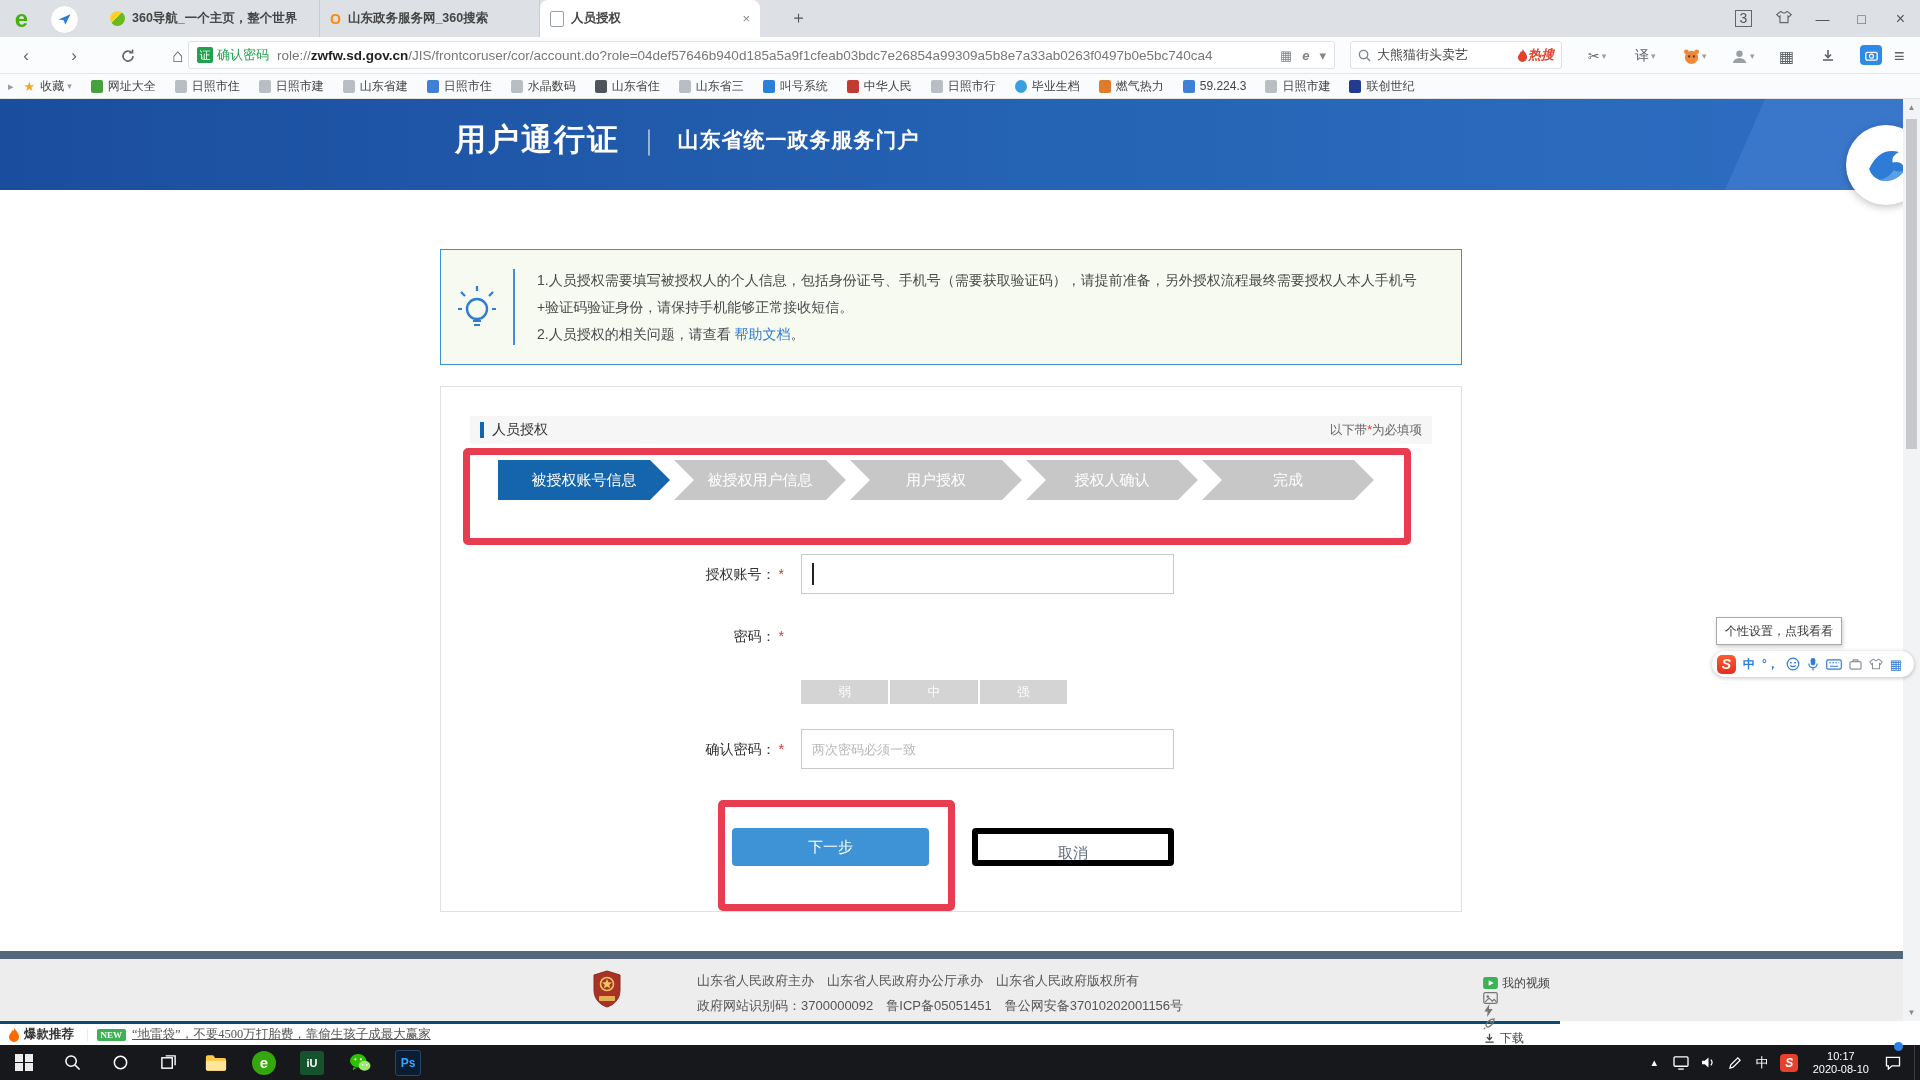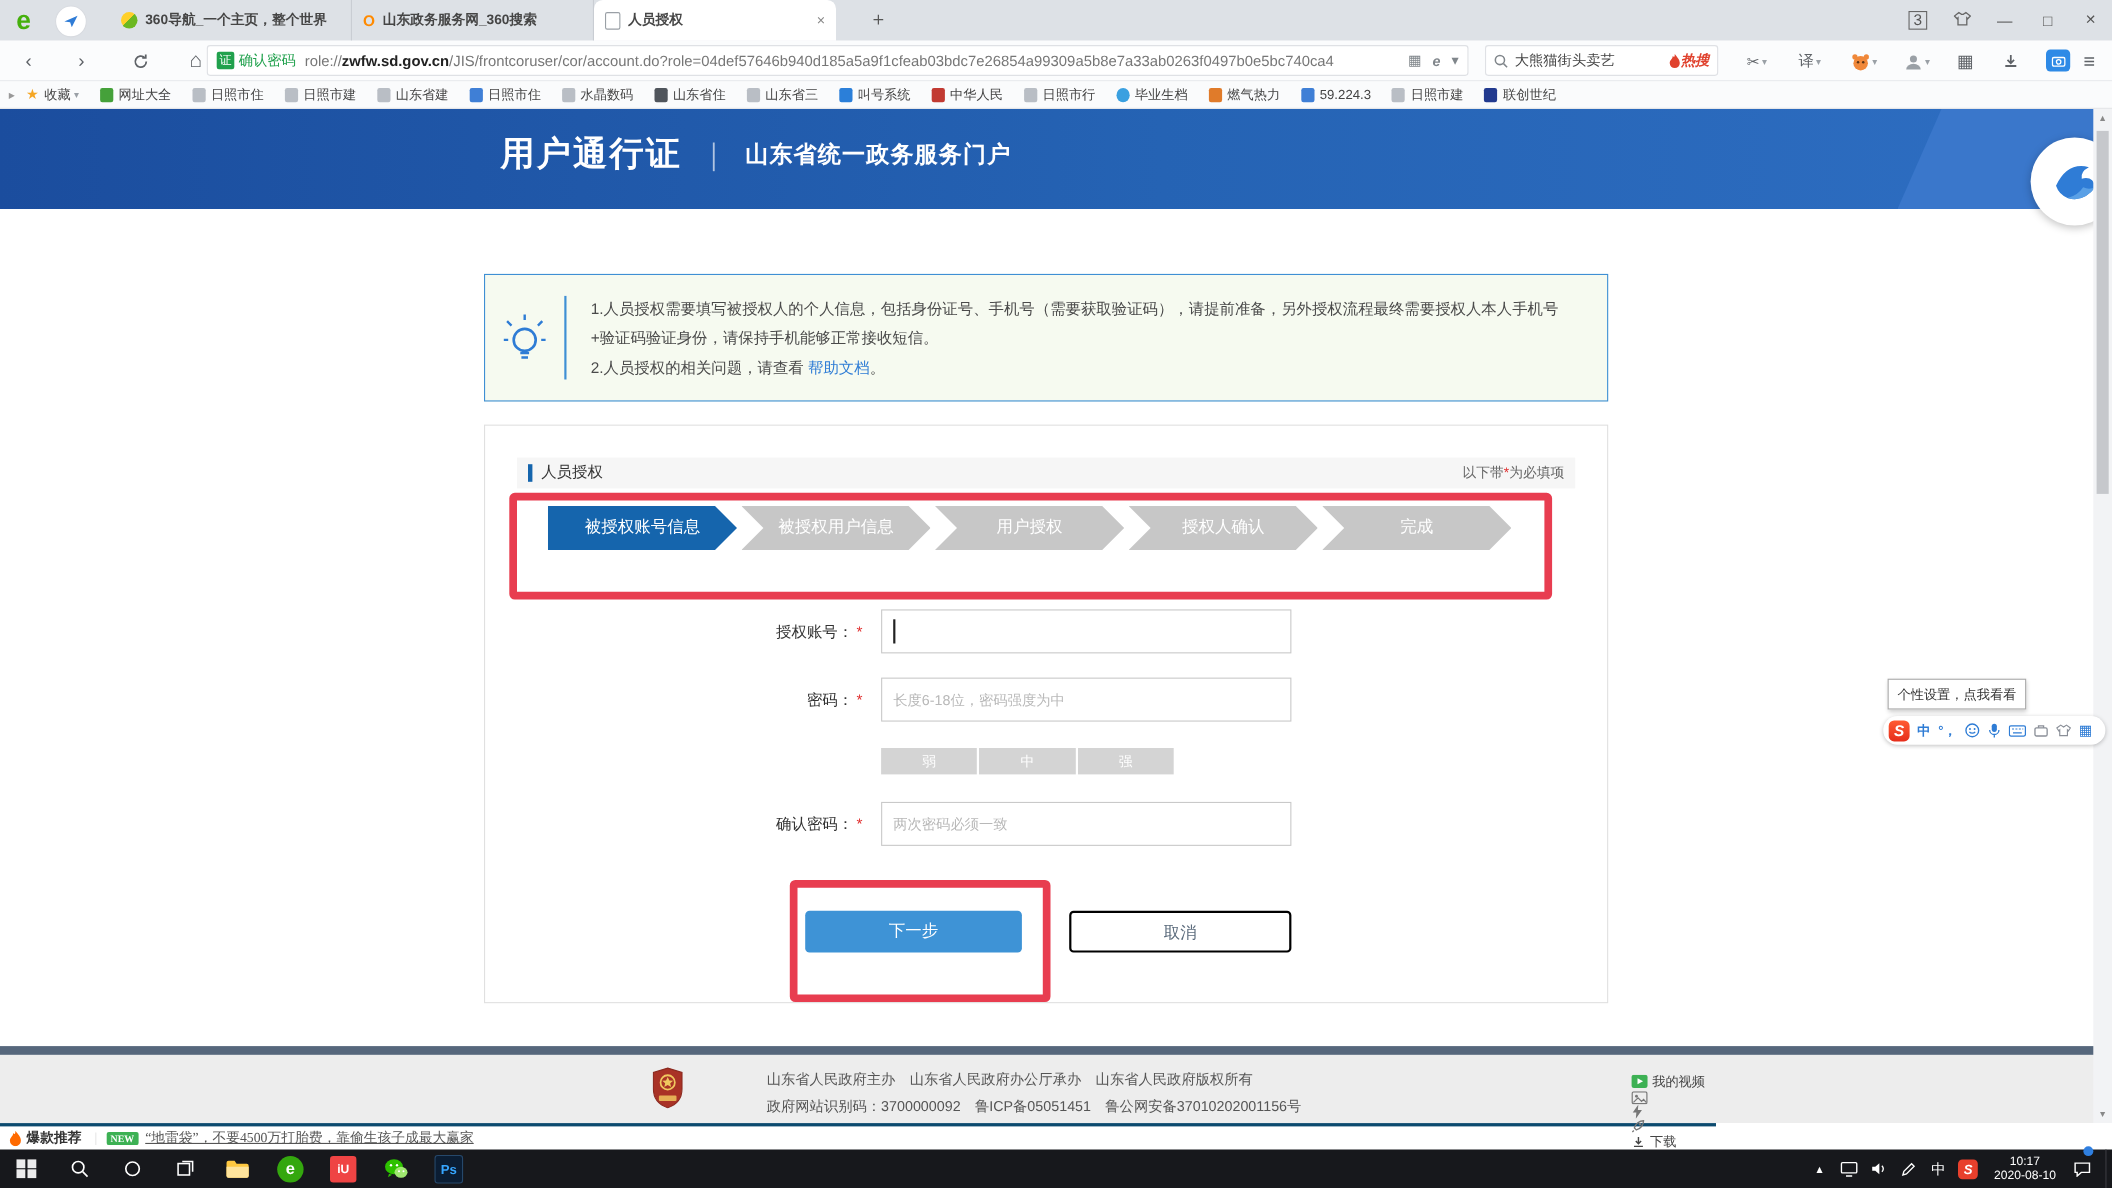--- a/index.html
+++ b/index.html
@@ -83,21 +83,21 @@
   .f-label{position:absolute;left:0;width:343px;text-align:right;line-height:40px;font-size:14px;color:#333;}
   .f-label .rq{color:#e03131;margin-left:3px;}
   .f-input{position:absolute;left:360px;top:0;width:373px;height:40px;box-sizing:border-box;border:1px solid #c9c9c9;
     background:#fff;font-size:13px;color:#333;padding:0 10px;font-family:inherit;}
   .f-input::placeholder{color:#b8b8b8;}
   #cursorbar{position:absolute;left:371px;top:9px;width:1.5px;height:22px;background:#222;}
   #strength{position:absolute;left:360px;top:293px;width:268px;height:24px;display:flex;}
   #strength div{flex:1;background:#d4d4d4;color:#fff;font-size:12.5px;text-align:center;line-height:24px;margin-right:2px;}
   #btnrow .btn{position:absolute;height:38px;border-radius:4px;font-size:15px;text-align:center;line-height:38px;box-sizing:border-box;}
   #btn-next{left:291px;top:441px;width:197px;background:#3e93d6;color:#fff;}
-  #btn-cancel{left:531px;top:441px;width:202px;background:#fff;border:2px solid #000000;color:#5b6b7c;}
+  #btn-cancel{left:531px;top:441px;width:202px;background:#fff;border:6px solid #000000;color:#5b6b7c;}
   
   .redbox{position:absolute;border:7px solid #e83d50;border-radius:5px;pointer-events:none;}
   #rb-steps{left:463px;top:349px;width:934px;height:83px;}
   #rb-next{left:718px;top:701px;width:223px;height:97px;}
   
   #darkband{position:absolute;left:0;top:852px;width:1920px;height:8px;background:#56677c;}
   #footer{position:absolute;left:0;top:860px;width:1920px;height:62px;background:#ededed;}
   #f-badge{position:absolute;left:593px;top:11px;}
   #f-text{position:absolute;left:697px;top:9px;font-size:13px;color:#555;line-height:25px;}
   
@@ -122,21 +122,21 @@
   #headline{color:#555;text-decoration:underline;}
   #sb-right{margin-left:auto;display:flex;align-items:flex-start;margin-right:10px;color:#666;flex-direction:column;}
   #sb-right .it{display:flex;align-items:center;margin-left:16px;font-size:12px;color:#444;}
   
   #taskbar{position:absolute;left:0;top:1045px;width:1920px;height:35px;background:#17181c;display:flex;align-items:center;}
   .tk{width:48px;height:35px;display:flex;align-items:center;justify-content:center;flex:none;}
   .win4{display:grid;grid-template-columns:8px 8px;grid-template-rows:8px 8px;gap:1.5px;}
   .win4 i{background:#fff;opacity:.92;}
   .tile{width:24px;height:24px;border-radius:3px;display:flex;align-items:center;justify-content:center;font-weight:bold;}
   #tk-360{background:#34a70e;color:#fff;border-radius:50%;font-size:15px;}
-  #tk-iu{background:#ef4444;color:#fff;font-size:11px;}
+  #tk-iu{background:#14532d;color:#fff;font-size:11px;}
   #tk-ps{background:#0b1d33;color:#37a6ff;font-size:12px;border:1px solid #26486b;}
   #tray{margin-left:auto;display:flex;align-items:center;height:35px;color:#fff;}
   #tray .ti{width:27px;text-align:center;display:flex;justify-content:center;}
   #tk-clock{font-size:11px;line-height:13px;text-align:center;margin:0 10px;}
   #tk-sogou{width:18px;height:18px;border-radius:4px;background:#e8402c;color:#fff;font-size:12px;font-weight:bold;font-style:italic;text-align:center;line-height:18px;}
   #desksliver{width:5px;height:35px;border-left:1px solid #3a3b40;margin-left:8px;}
   .badge-dot{position:absolute;margin-left:12px;margin-top:-14px;width:9px;height:9px;border-radius:50%;background:#2f7fe0;}
 </style>
 </head>
 <body>
@@ -375,21 +375,20 @@
     </div>
 
     <div class="f-row" style="top:167px">
       <span class="f-label"><span>授权账号：</span><span class="rq">*</span></span>
       <input class="f-input" placeholder="" style="">
       <span id="cursorbar"></span>
     </div>
 
     <div class="f-row" style="top:229px">
       <span class="f-label"><span>密码：</span><span class="rq">*</span></span>
-      <input class="f-input" placeholder="长度6-18位，密码强度为中" style="">
     </div>
 
     <div id="strength">
       <div>弱</div>
       <div>中</div>
       <div>强</div>
     </div>
 
     <div class="f-row" style="top:342px">
       <span class="f-label"><span>确认密码：</span><span class="rq">*</span></span>

